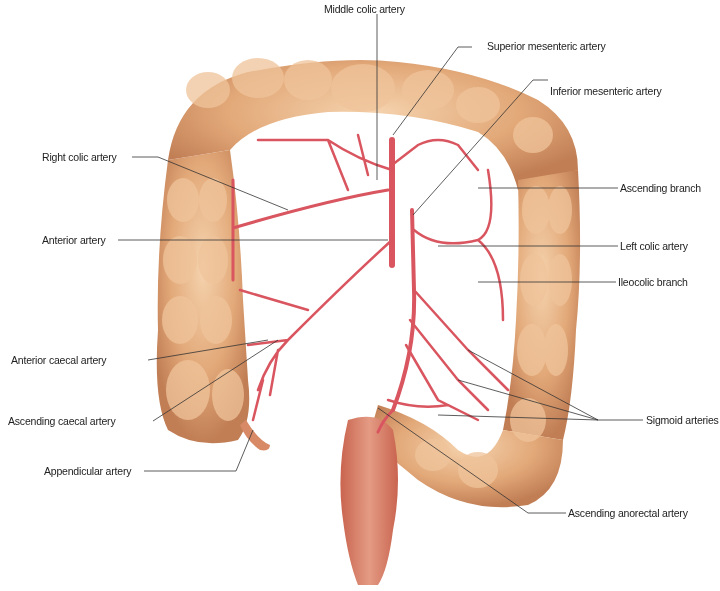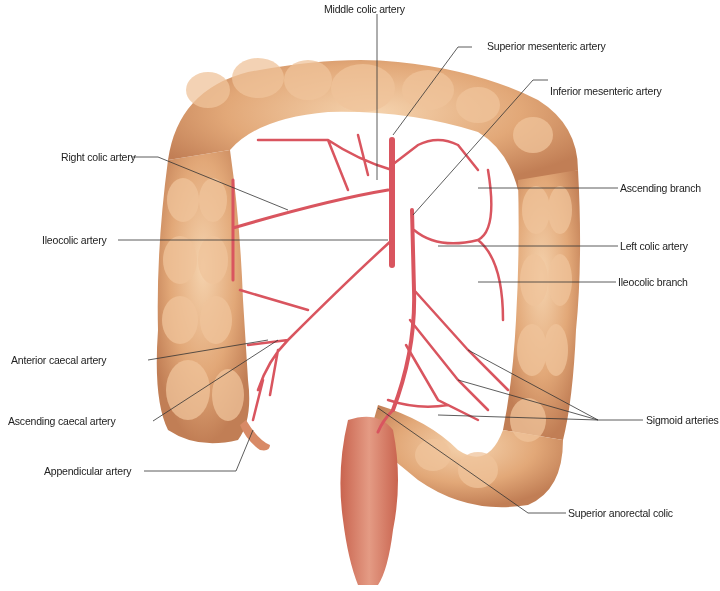--- a/index.html
+++ b/index.html
@@ -100,23 +100,23 @@
       <path d="M145 421 L270 340"></path>
       <path d="M136 471 L228 471 L245 430"></path>
       <path d="M635 420 L590 420 L460 350 M590 420 L450 380 M590 420 L430 415"></path>
       <path d="M558 513 L520 513 L370 408"></path>
     </g>
   </svg>
 
   <div class="lbl" style="left:316px;top:3px;">Middle colic artery</div>
   <div class="lbl" style="left:466px;top:40px;margin-left:13px;">Superior mesenteric artery</div>
   <div class="lbl" style="left:542px;top:73px;margin-top:12px;">Inferior mesenteric artery</div>
-  <div class="lbl" style="left:34px;top:151px;margin-left:19px;">Right colic artery</div>
-  <div class="lbl" style="left:34px;top:234px;">Ileocolic artery</div>
+  <div class="lbl" style="left:34px;top:151px;">Right colic artery</div>
+  <div class="lbl" style="left:34px;top:234px;">Anterior artery</div>
   <div class="lbl" style="left:612px;top:182px;">Ascending branch</div>
   <div class="lbl" style="left:612px;top:240px;">Left colic artery</div>
   <div class="lbl" style="left:610px;top:276px;">Ileocolic branch</div>
   <div class="lbl" style="left:3px;top:354px;">Anterior caecal artery</div>
   <div class="lbl" style="left:0px;top:415px;">Ascending caecal artery</div>
   <div class="lbl" style="left:36px;top:465px;">Appendicular artery</div>
   <div class="lbl" style="left:638px;top:414px;text-align:right;">Sigmoid arteries</div>
-  <div class="lbl" style="left:560px;top:507px;">Superior anorectal colic</div>
+  <div class="lbl" style="left:560px;top:507px;">Ascending anorectal artery</div>
 </div>
 
 </body></html>

